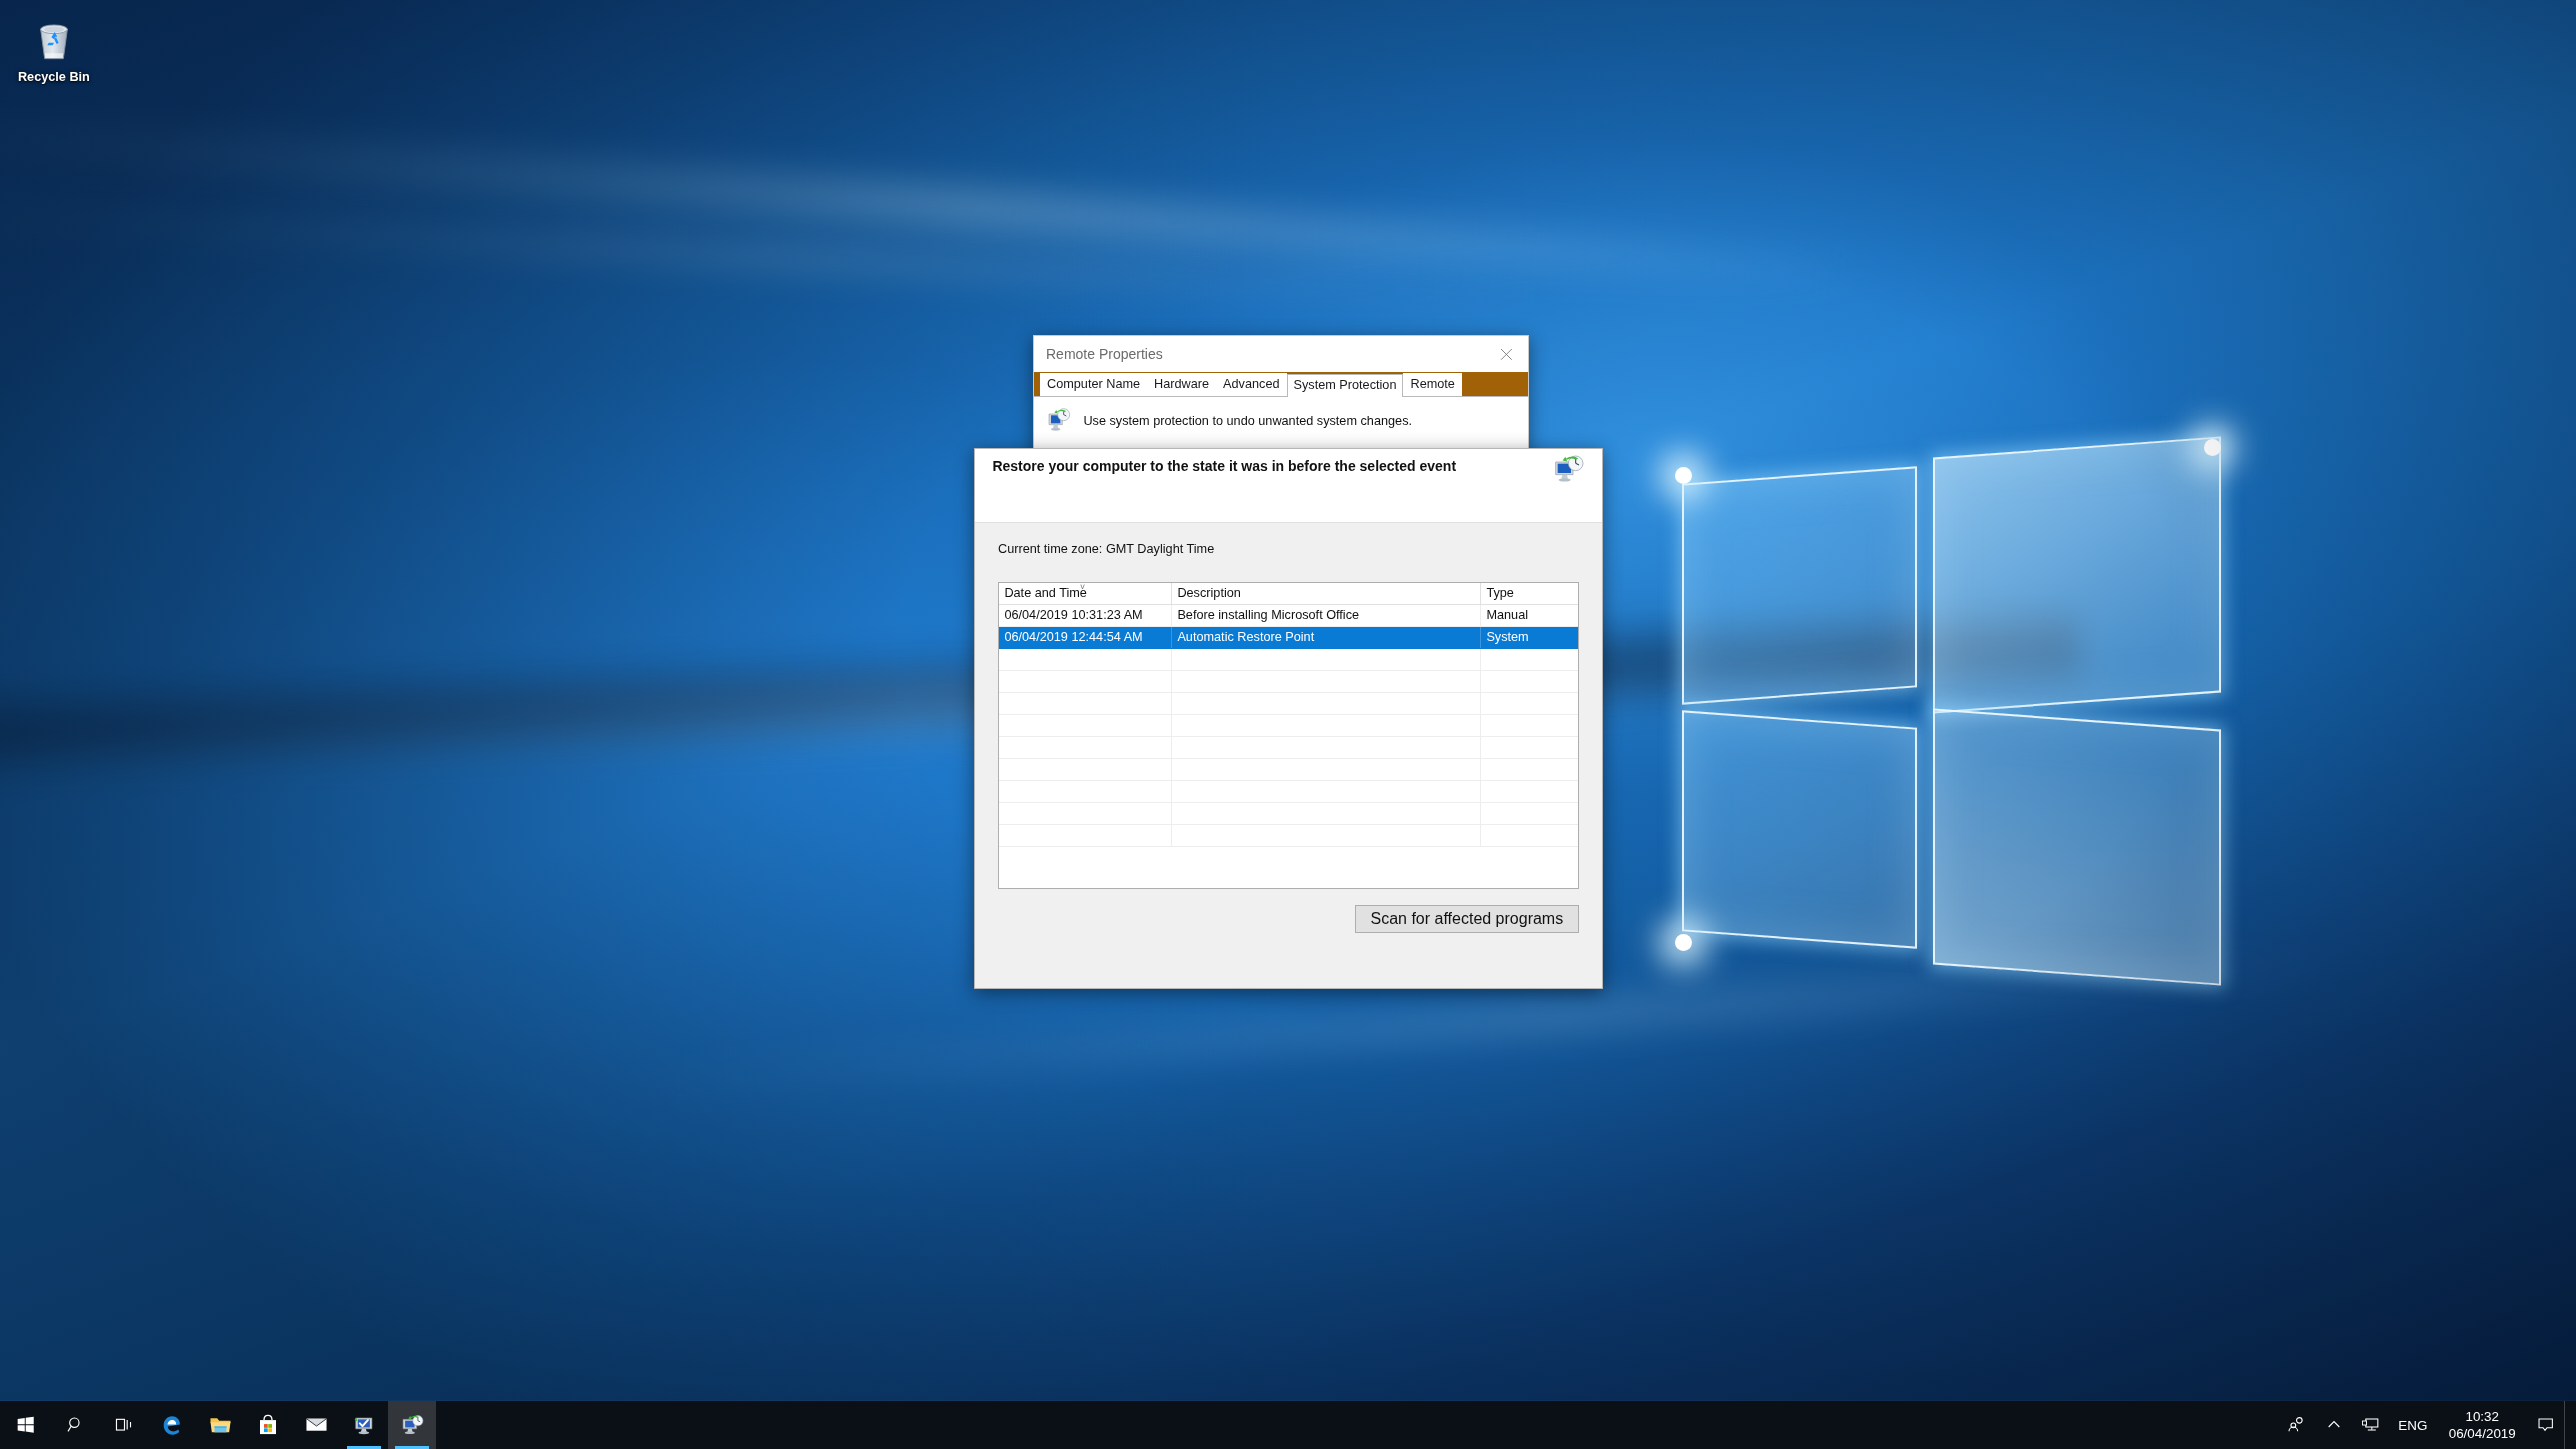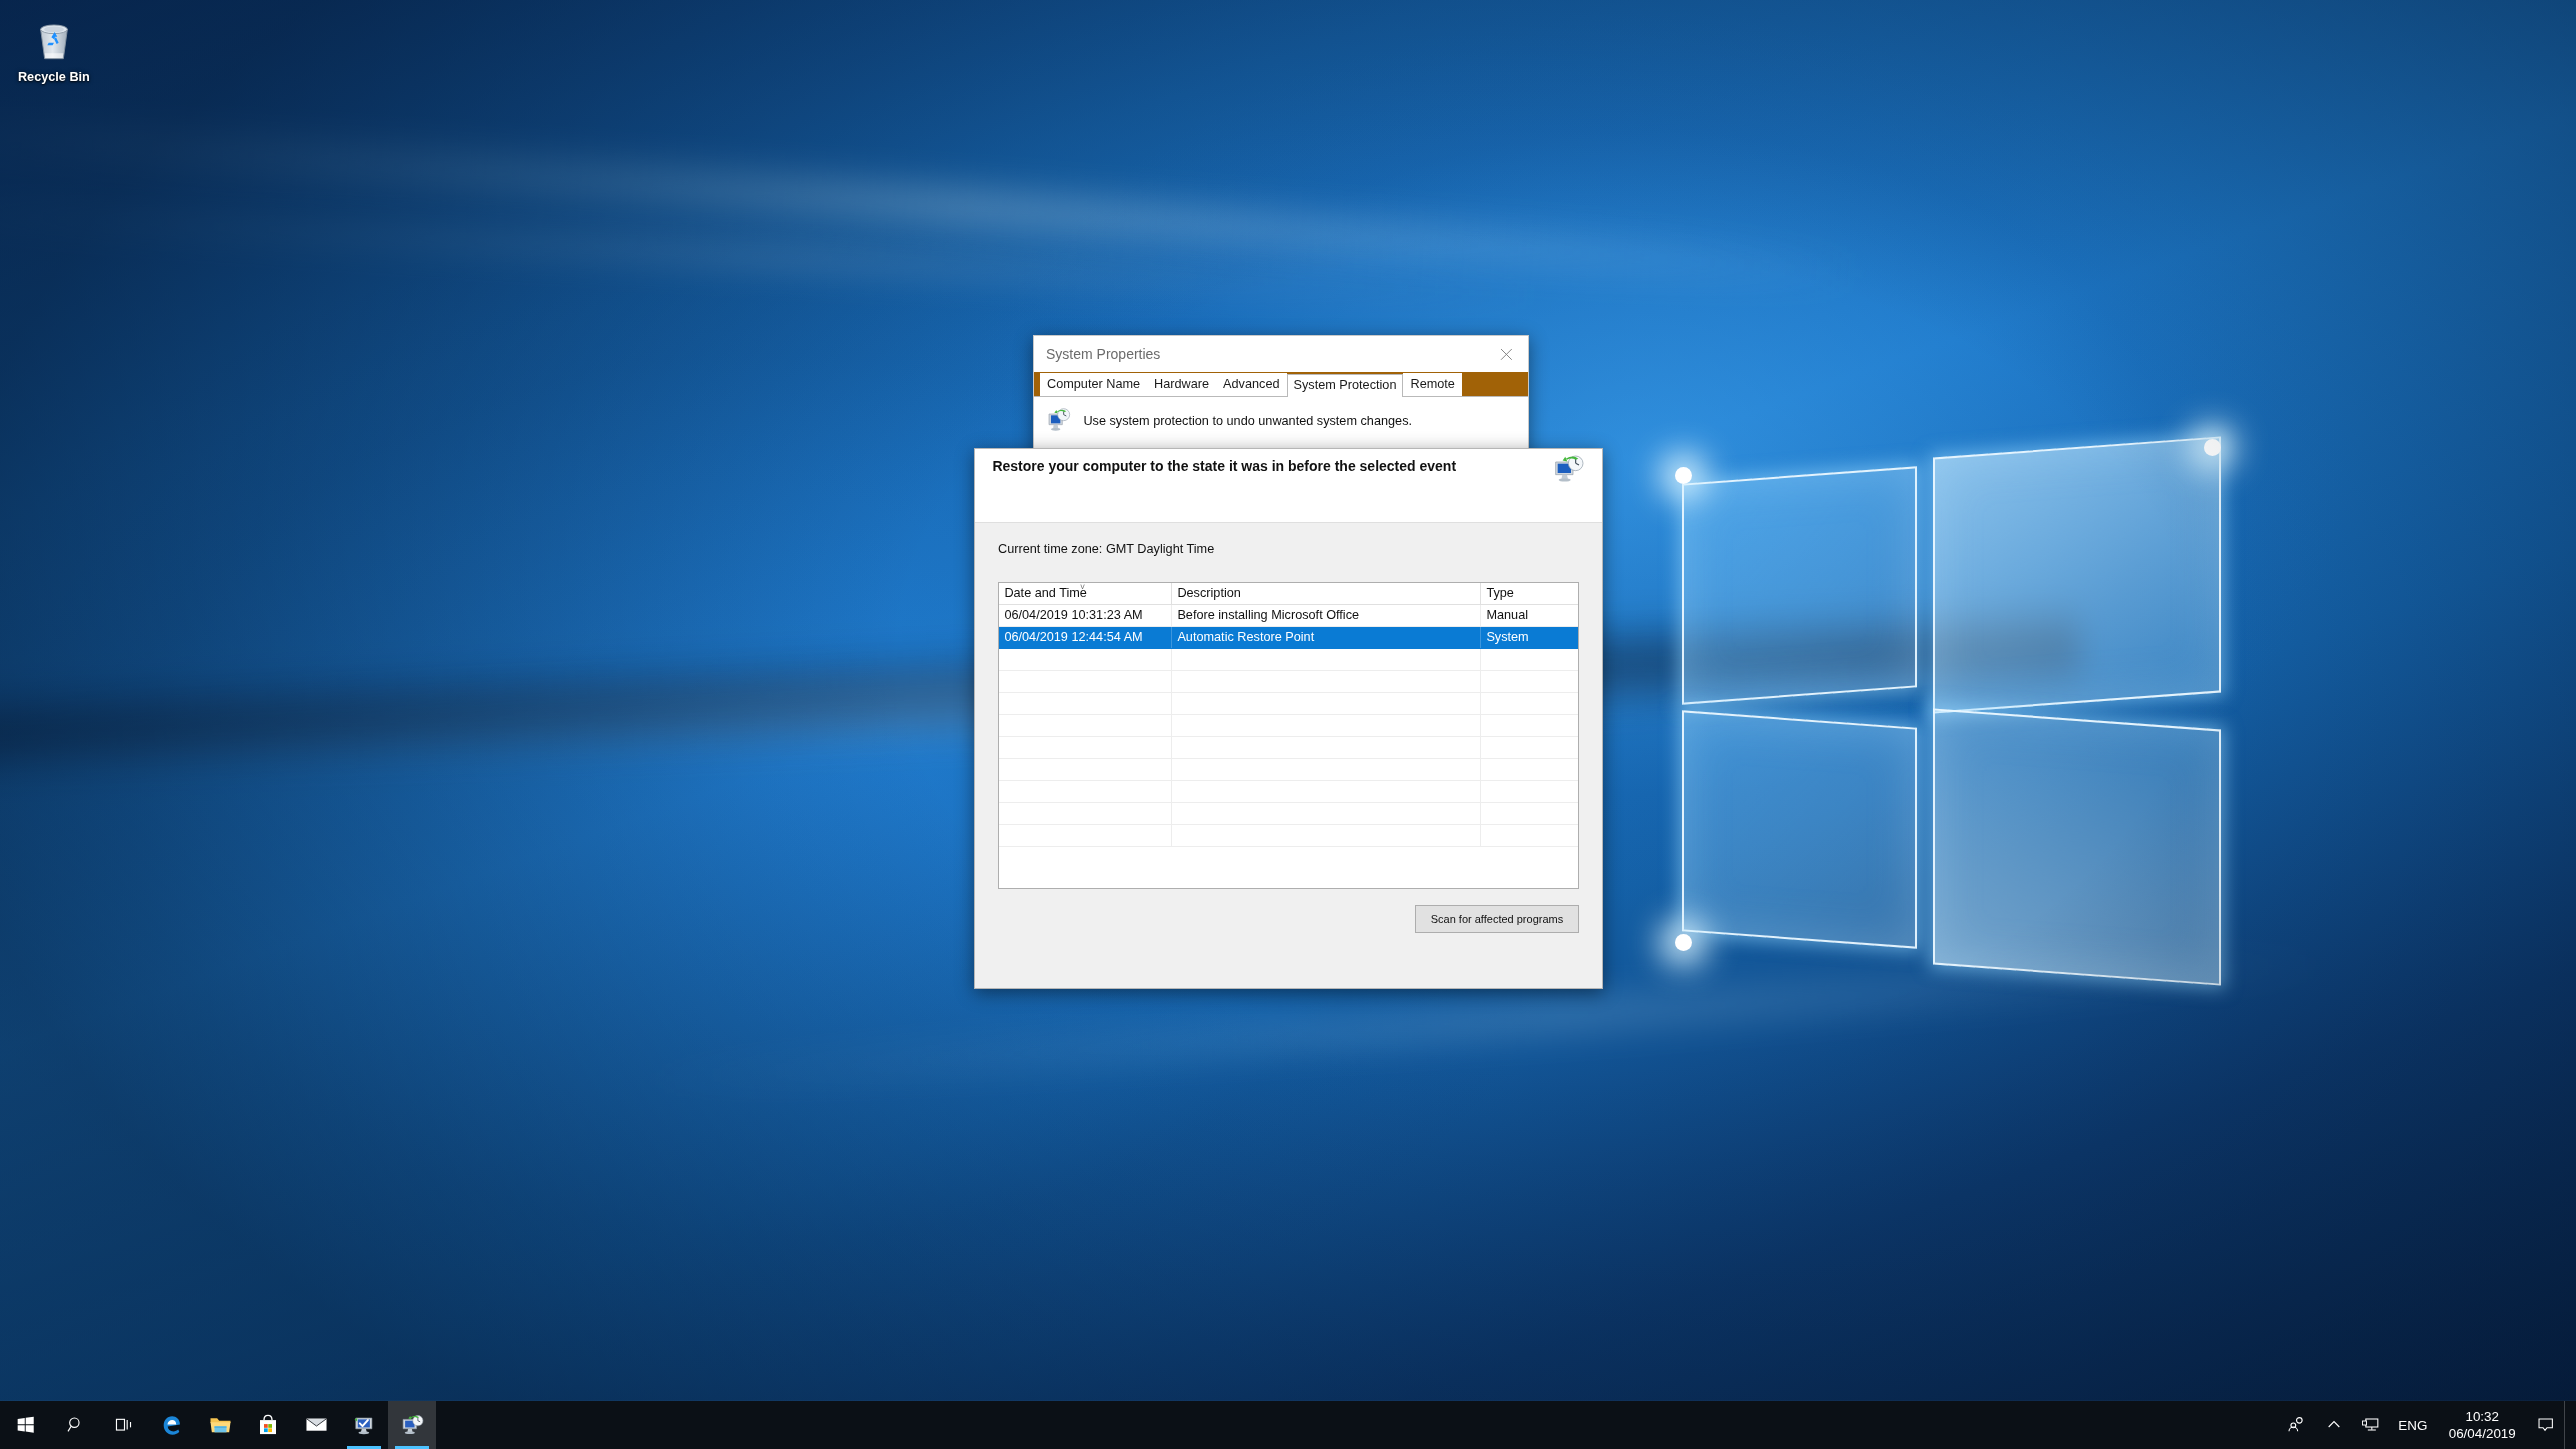--- a/index.html
+++ b/index.html
@@ -156,21 +156,21 @@
   #sr-scanrow { display: flex; justify-content: flex-end; padding: 16px 0 0 0; }
 
   #sr-footer {
     background: #f0f0f0; border-top: 0.7px solid #dcdcdc; height: 62px;
     display: flex; align-items: center; justify-content: flex-end;
     gap: 9.4px; padding-right: 21.5px;
   }
 
   .w-button {
     background: #e1e1e1; border: 0.7px solid #adadad; color: #111111;
-    font-family: "Liberation Sans", sans-serif; font-size: 11px;
+    font-family: "Liberation Sans", sans-serif; font-size: 16px;
     height: 28px; min-width: 0; padding: 0 14.8px; cursor: default;
   }
   .w-button.default { border: 1.3px solid #0a7bd4; background: #e1e1e1; }
   .w-button.nav { width: 72px; padding: 0; }
 
   
   #taskbar {
     position: absolute; left: 0; bottom: 0; width: 2576px; height: 48px;
     background: #0b1016; display: flex; align-items: stretch;
     box-shadow: 0 -0.7px 0 rgba(255,255,255,0.04);
@@ -240,21 +240,21 @@
           <path d="M22 32 l8 0 l-2 4 l-8 0 z"></path>
         </g>
       </svg>
     </div>
     <div class="caption">Recycle Bin</div>
   </div>
 </div>
 
 <div class="win-window" id="system-properties">
   <div class="win-titlebar">
-    <span class="title">System Properties</span>
+    <span class="title">Remote Properties</span>
     <div class="win-close" title="Close">
       <svg viewBox="0 0 22 22">
           <line x1="3" y1="3" x2="19" y2="19" stroke="#808080" stroke-width="1.4"></line>
           <line x1="19" y1="3" x2="3" y2="19" stroke="#808080" stroke-width="1.4"></line>
         </svg>
     </div>
   </div>
   <div id="sp-tabstrip">
     <div class="sp-tab">Computer Name</div>
     <div class="sp-tab">Hardware</div>

